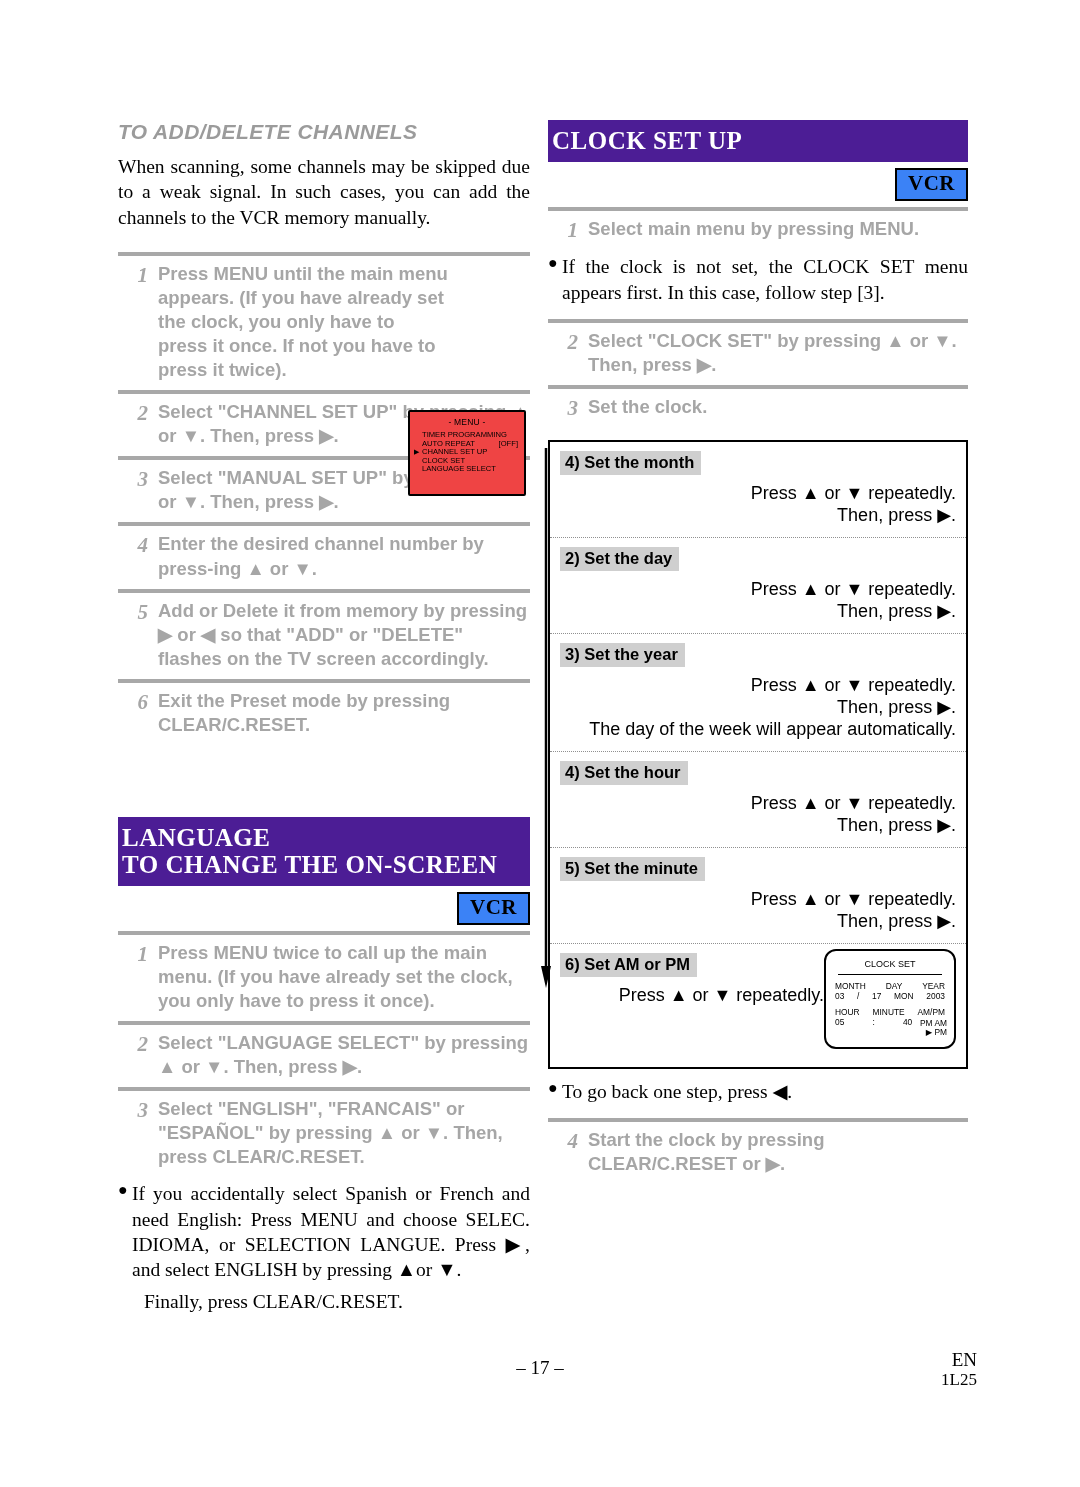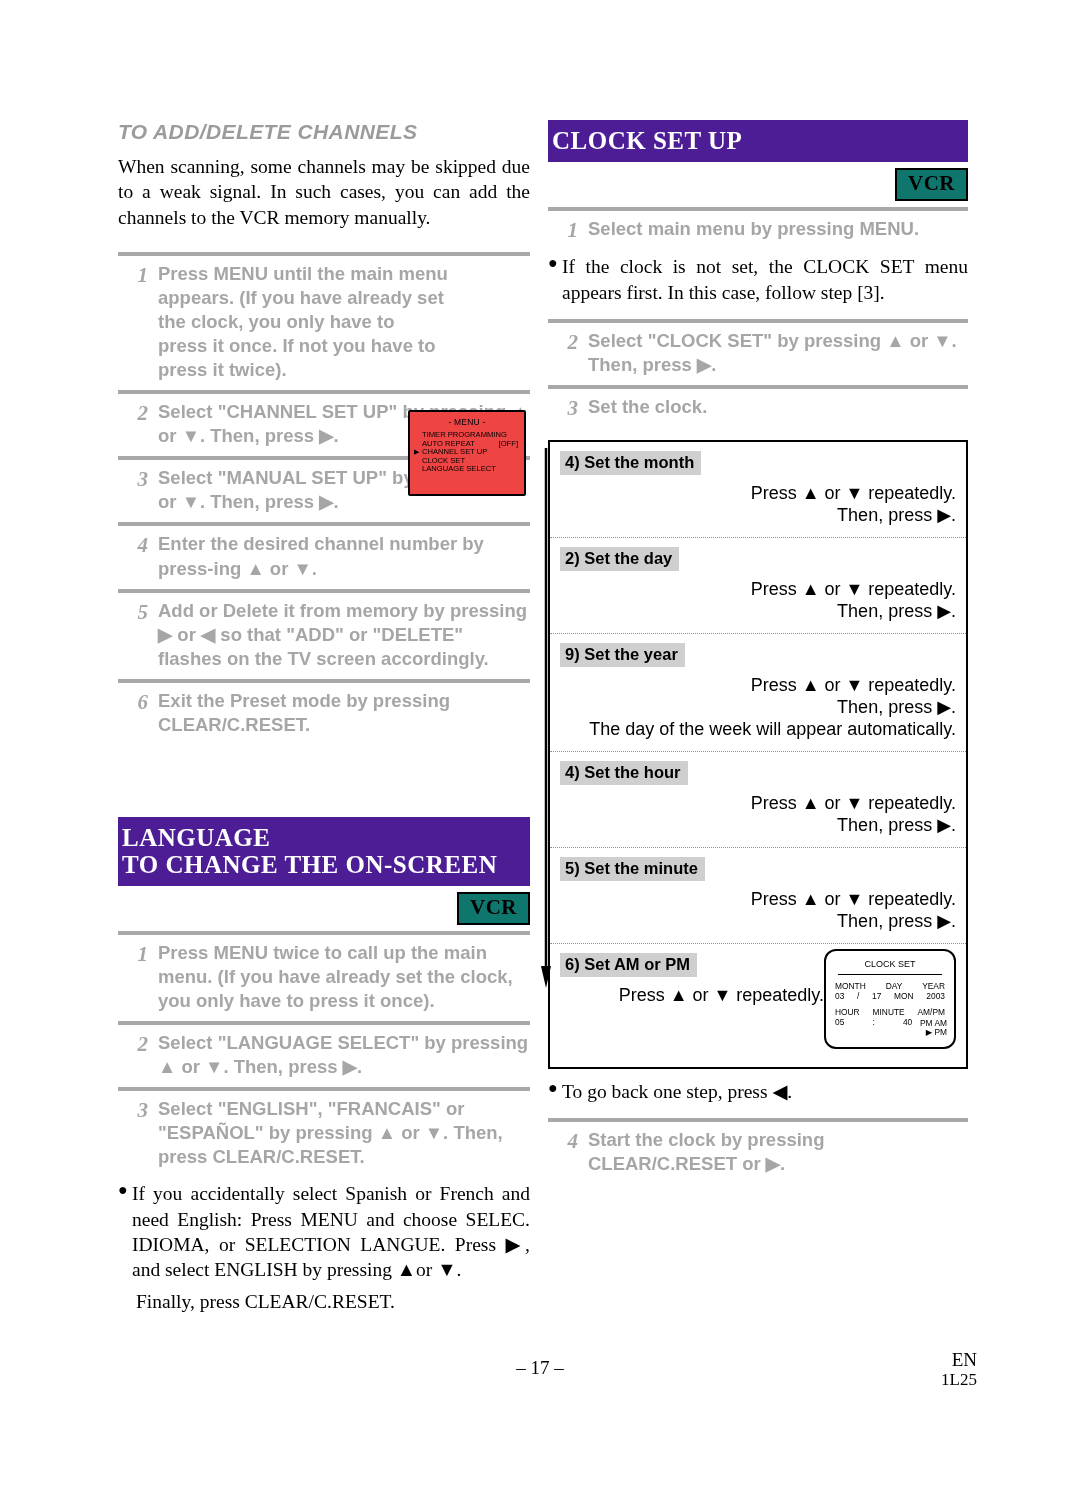--- a/index.html
+++ b/index.html
@@ -84,21 +84,21 @@
   }
   .prose-bullet .dot {
     position: absolute;
     left: 0; top: -1px;
     font-size: 16px;
   }
   .prose-plain {
     font-family: "Liberation Serif", serif;
     font-size: 19.5px;
     line-height: 1.30;
-    margin: 4px;
+    margin: 12px;
     padding-left: 14px;
   }
 
   
   .rule {
     height: 4px;
     background: #a8a8a8;
     margin: 0;
   }
   .step {
@@ -131,21 +131,21 @@
     justify-content: flex-end;
     padding: 6px 0 6px 0;
   }
   .vcr-badge {
     border: 2px solid #000;
     font-family: "Liberation Serif", serif;
     font-weight: bold;
     font-size: 21px;
     padding: 1px 11px 3px 11px;
     letter-spacing: 0.5px;
-    background: #0f766e;
+    background: #3b82f6;
     color: #000;
   }
 
   
   .osd-menu {
     position: absolute;
     left: 290px;
     top: 158px;
     width: 118px;
     height: 86px;
@@ -462,21 +462,21 @@
 
       <div class="clock-sub">
         <div class="sub-label">2) Set the day</div>
         <div class="sub-text">
           <div>Press ▲ or ▼ repeatedly.</div>
           <div>Then, press ▶.</div>
         </div>
       </div>
 
       <div class="clock-sub">
-        <div class="sub-label">9) Set the year</div>
+        <div class="sub-label">3) Set the year</div>
         <div class="sub-text">
           <div>Press ▲ or ▼ repeatedly.</div>
           <div>Then, press ▶.</div>
           <div>The day of the week will appear automatically.</div>
         </div>
       </div>
 
       <div class="clock-sub">
         <div class="sub-label">4) Set the hour</div>
         <div class="sub-text">

